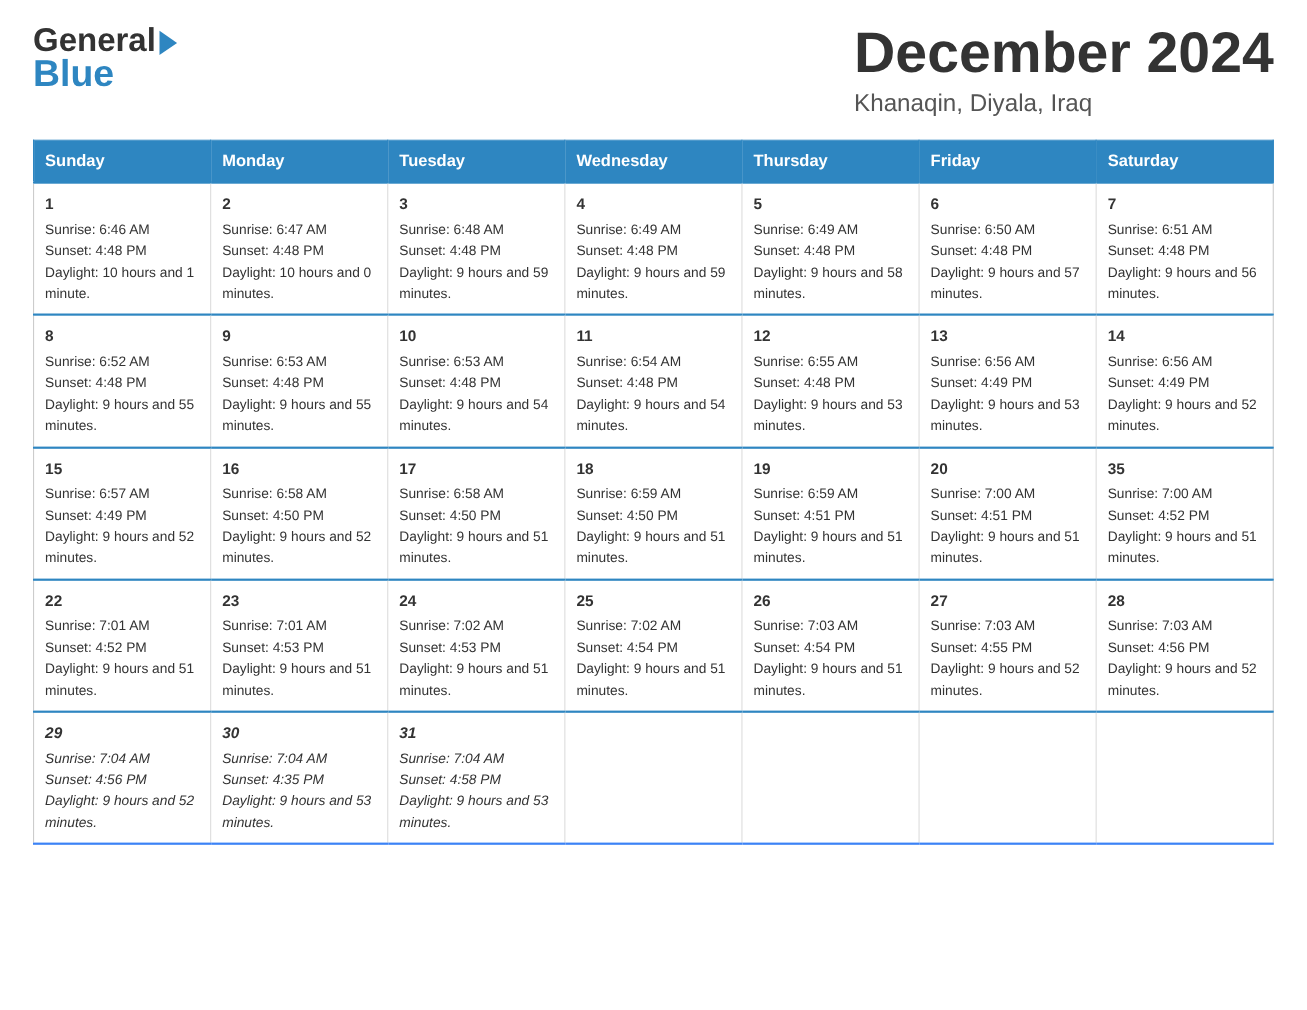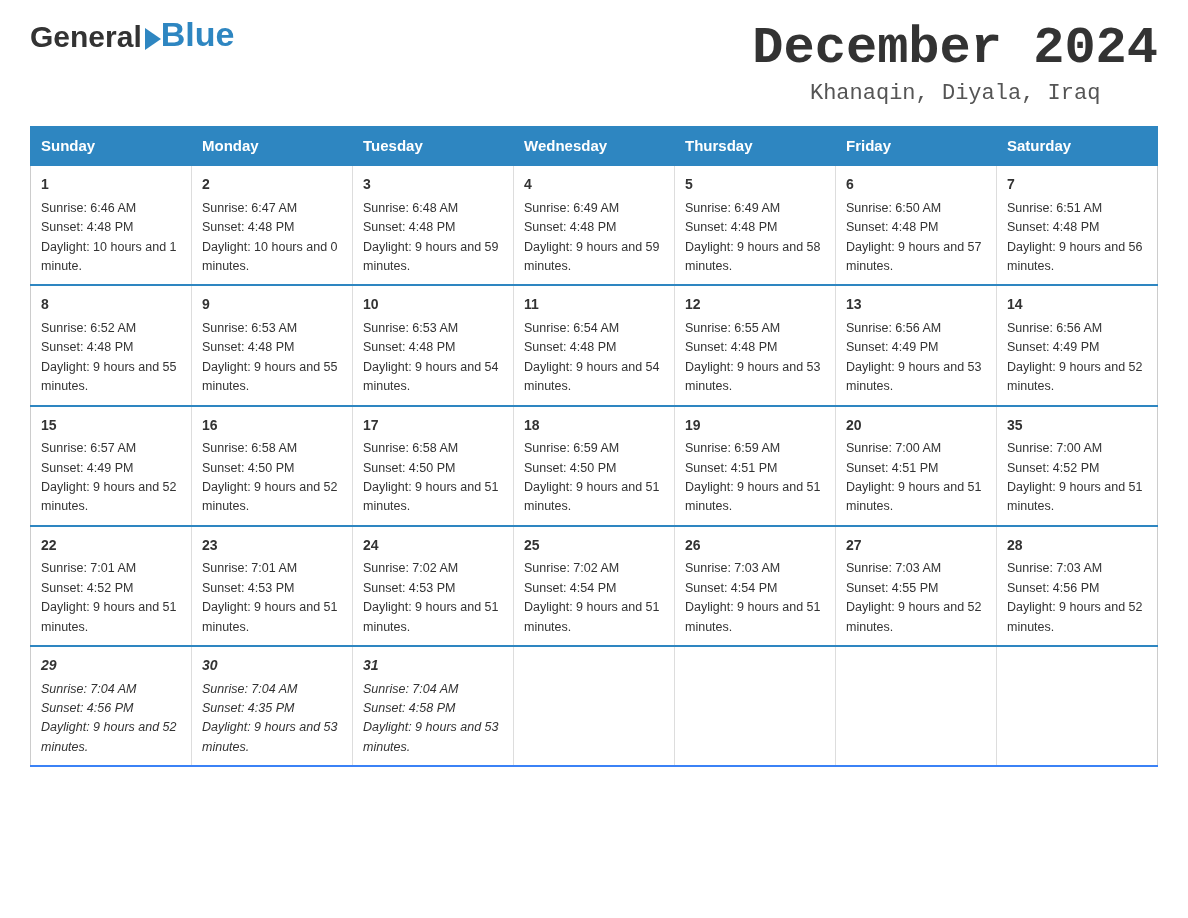--- a/index.html
+++ b/index.html
@@ -11,22 +11,21 @@
       min-height: 918px;
       padding: 20px 30px;
     }
     .header {
       display: flex;
       justify-content: space-between;
       align-items: flex-start;
       margin-bottom: 20px;
     }
     .title-section {
-      text-align: center;
-      font-family: Liberation Mono, monospace;
+      text-align: left;
     }
     .month-title {
       font-size: 52px;
       font-weight: bold;
       color: #333;
       line-height: 1.1;
     }
     .location-title {
       font-size: 22px;
       color: #555;
@@ -81,21 +80,21 @@
       font-weight: bold;
       color: #333;
     }
     .logo-blue-text {
       font-size: 34px;
       font-weight: bold;
       color: #2e86c1;
     }
     .logo-block {
       display: flex;
-      flex-direction: row;
+      flex-direction: column;
       line-height: 1.1;
     }
     .empty-cell {
       background: #fff;
     }
   </style>
 </head>
 <body>
 
 <div class="header">

